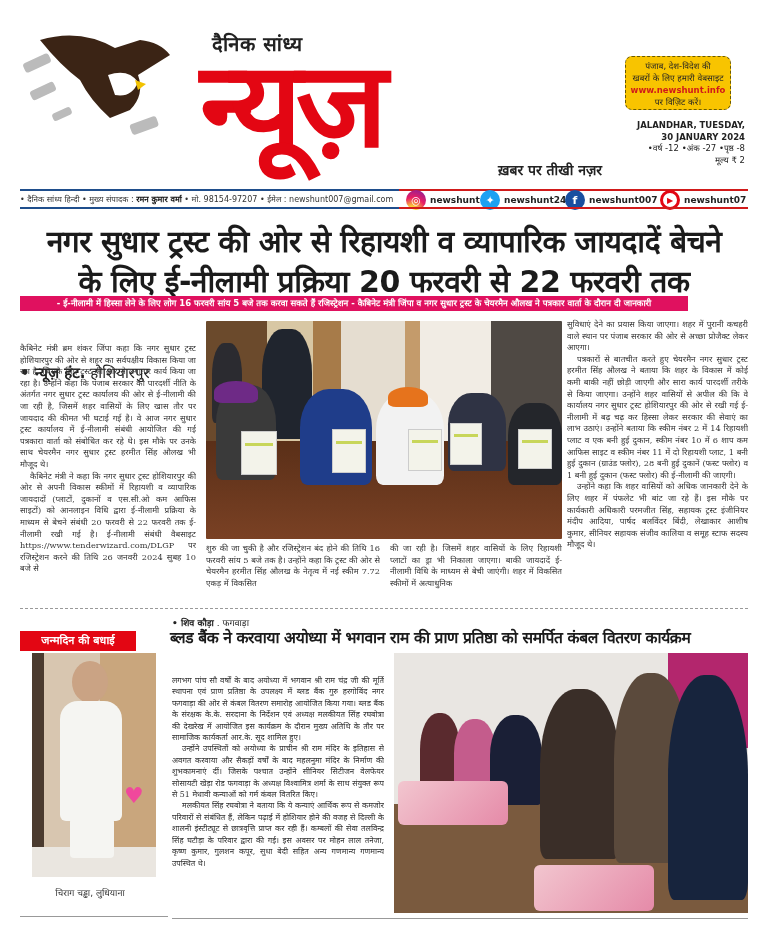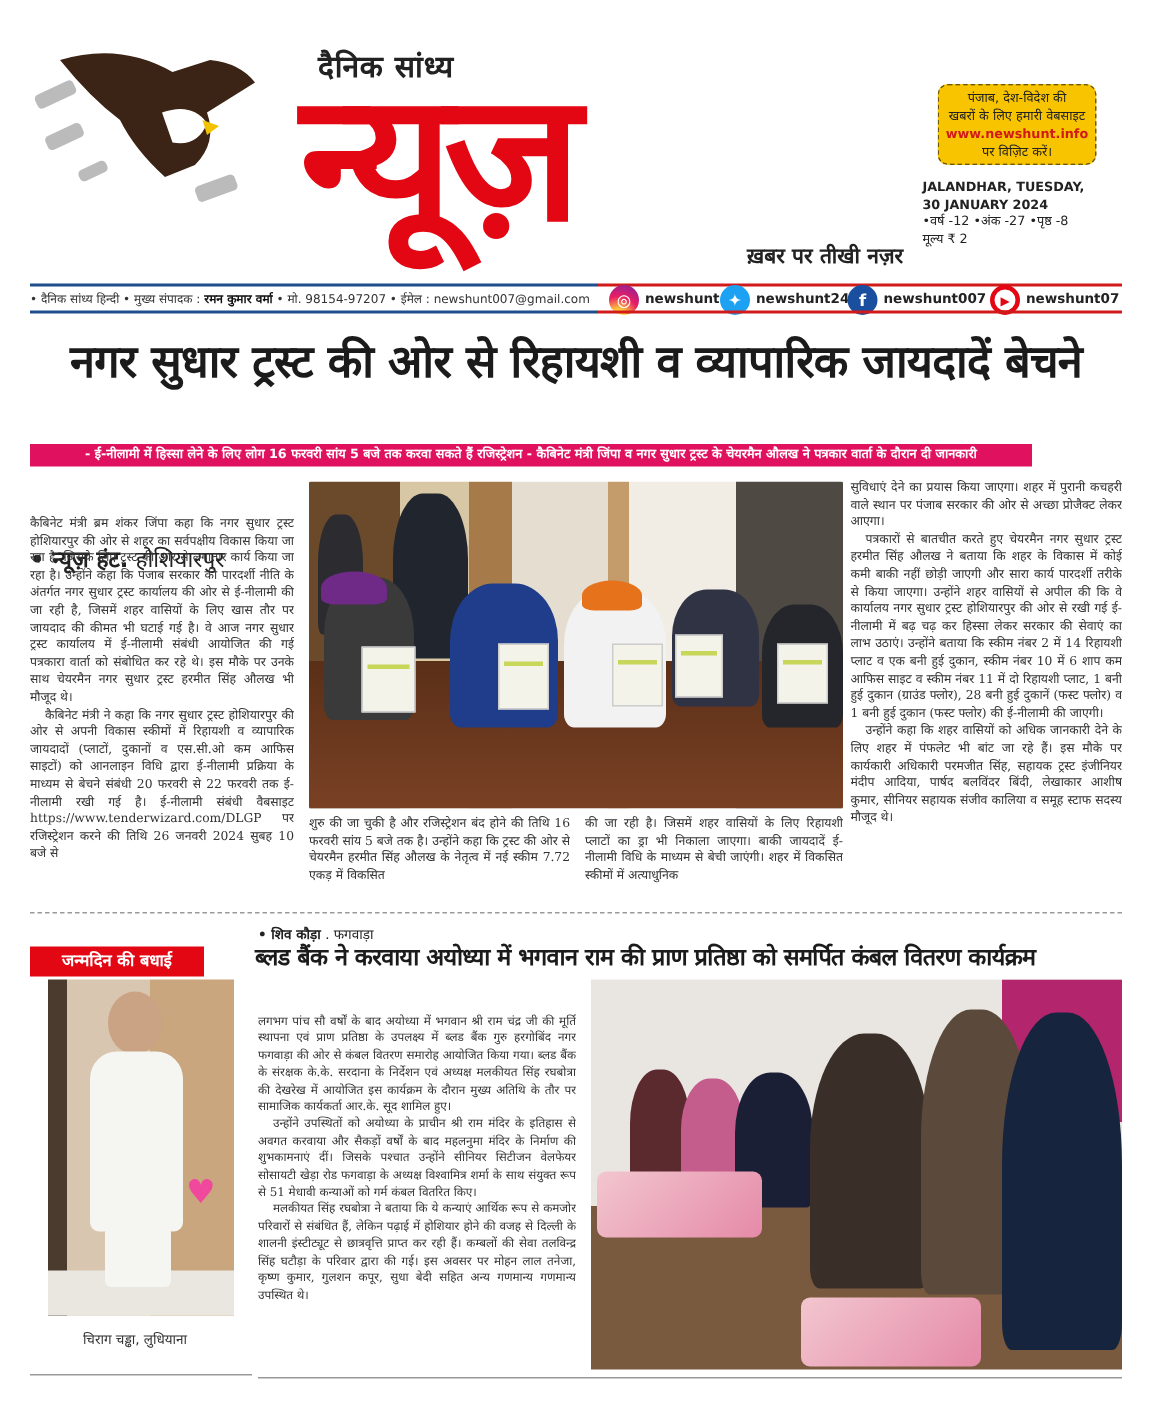--- a/index.html
+++ b/index.html
@@ -9,21 +9,21 @@
   
   .masthead { position: absolute; left: 0; top: 0; width: 692px; height: 186px; }
   .eagle { position: absolute; left: 20px; top: 20px; width: 150px; height: 125px; }
   .sandhya { position: absolute; left: 212px; top: 30px; font-size: 20px; font-weight: bold; color: #222; letter-spacing: 0.5px; }
   .logo-word { position: absolute; top: 46px; color: #e30613; font-weight: bold; font-family: "DejaVu Sans", sans-serif; line-height: 1; }
   .logo-news { left: 200px; font-size: 118px; letter-spacing: -6px; transform: scaleX(1.05); transform-origin: left top; }
   .logo-hunt { left: 440px; font-size: 118px; letter-spacing: -4px; }
   .tagline { position: absolute; left: 498px; top: 160px; font-size: 14px; font-weight: bold; color: #222; }
   .promo-box { position: absolute; left: 625px; top: 56px; width: 106px; height: 54px; background: #f8c400; border: 1px dashed #6b5a00; border-radius: 7px; text-align: center; font-size: 8.5px; line-height: 12px; padding-top: 3px; color: #222; }
   .promo-box .url { color: #d11a1a; font-weight: bold; font-size: 8.5px; }
-  .dateline { position: absolute; left: 615px; top: 120px; width: 130px; text-align: left; font-size: 8.5px; line-height: 11.5px; color: #222; }
+  .dateline { position: absolute; left: 615px; top: 120px; width: 130px; text-align: right; font-size: 8.5px; line-height: 11.5px; color: #222; }
   .dateline .bold { font-weight: bold; }
 
   
   .info-strip { position: absolute; left: 20px; top: 189px; width: 728px; height: 20px; }
   .info-strip .line-top, .info-strip .line-bot { position: absolute; left: 0; height: 2px; }
   .line-top { top: 0; width: 728px; background: linear-gradient(to right, #1f4e8c 0 52%, #d11a1a 52% 100%); }
   .line-bot { bottom: 0; width: 728px; background: linear-gradient(to right, #1f4e8c 0 52%, #d11a1a 52% 100%); }
   .info-text { position: absolute; left: 0; top: 4px; font-size: 8px; color: #333; white-space: nowrap; }
   .info-text b { color: #111; }
   .social { position: absolute; top: 1px; display: flex; align-items: center; gap: 4px; font-size: 9px; font-weight: bold; color: #222; }
@@ -136,20 +136,21 @@
   </div>
   <div class="social" style="left:640px;">
     <span class="ic ic-yt">▶</span>
     <span>newshunt07</span>
   </div>
   <div class="line-bot"></div>
 </div>
 
 <h1 class="headline">
   <div>नगर सुधार ट्रस्ट की ओर से रिहायशी व व्यापारिक जायदादें बेचने</div>
+  <div>के लिए ई-नीलामी प्रक्रिया 20 फरवरी से 22 फरवरी तक</div>
 </h1>
 <div class="subbar">- ई-नीलामी में हिस्सा लेने के लिए लोग 16 फरवरी सांय 5 बजे तक करवा सकते हैं रजिस्ट्रेशन - कैबिनेट मंत्री जिंपा व नगर सुधार ट्रस्ट के चेयरमैन औलख ने पत्रकार वार्ता के दौरान दी जानकारी</div>
 
 <div class="byline">
   <b>• न्यूज़ हंट.</b>
   <span>होशियारपुर</span>
 </div>
 
 <div class="col col-a">
   <p style="text-indent:0">कैबिनेट मंत्री ब्रम शंकर जिंपा कहा कि नगर सुधार ट्रस्ट होशियारपुर की ओर से शहर का सर्वपक्षीय विकास किया जा रहा है, जिसके लिए ट्रस्ट की ओर से लगातार कार्य किया जा रहा है। उन्होंने कहा कि पंजाब सरकार की पारदर्शी नीति के अंतर्गत नगर सुधार ट्रस्ट कार्यालय की ओर से ई-नीलामी की जा रही है, जिसमें शहर वासियों के लिए खास तौर पर जायदाद की कीमत भी घटाई गई है। वे आज नगर सुधार ट्रस्ट कार्यालय में ई-नीलामी संबंधी आयोजित की गई पत्रकारा वार्ता को संबोधित कर रहे थे। इस मौके पर उनके साथ चेयरमैन नगर सुधार ट्रस्ट हरमीत सिंह औलख भी मौजूद थे।</p>

